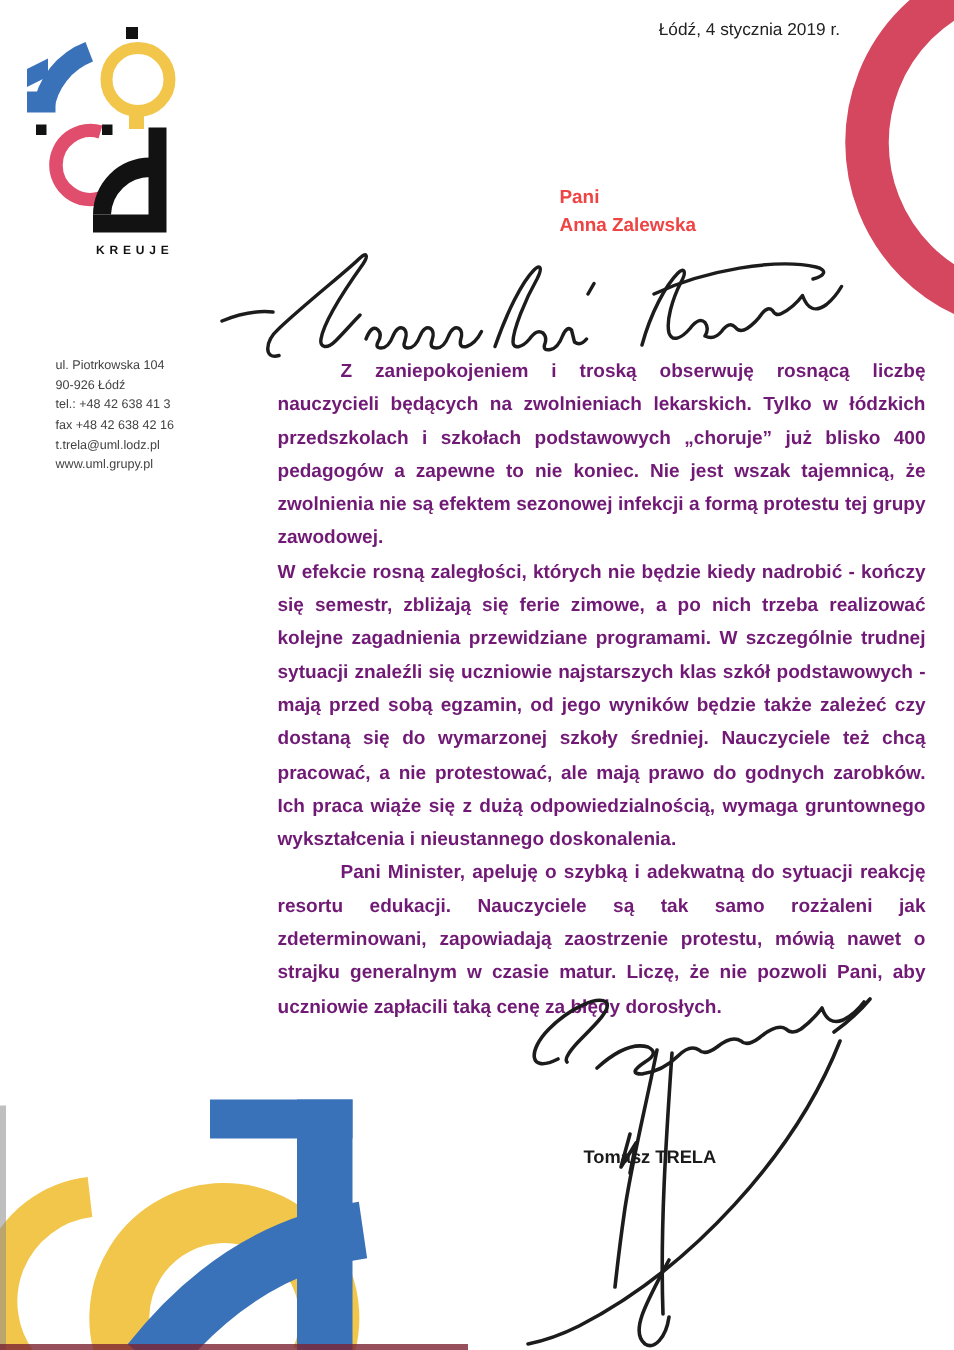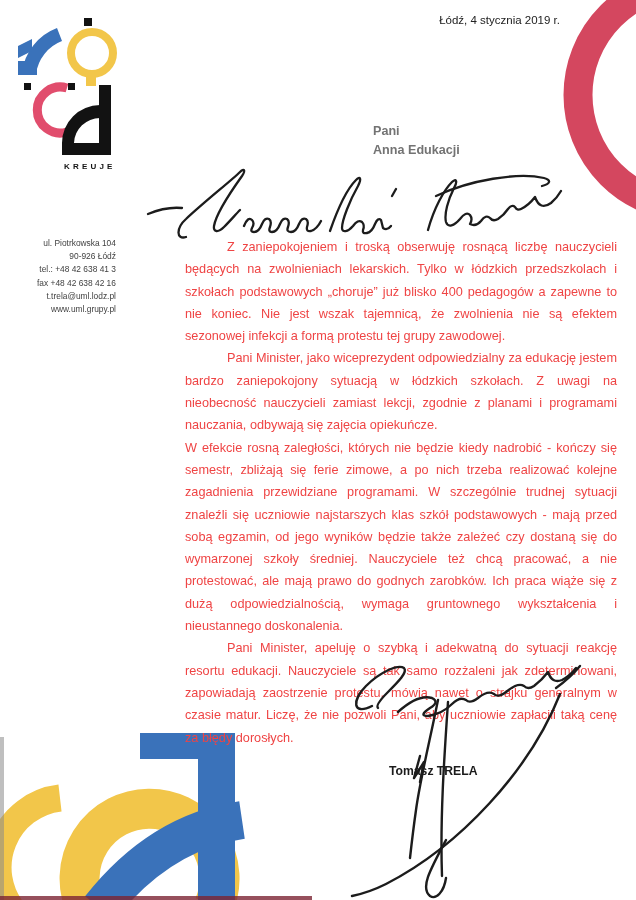--- a/index.html
+++ b/index.html
@@ -2,29 +2,29 @@
 <html><head>
 <meta charset="utf-8">
 <style>
   html,body{margin:0;padding:0;background:#e8e8e8;}
   .page{position:relative;width:636px;height:900px;background:#ffffff;overflow:hidden;
         font-family:"Liberation Sans",sans-serif;color:#262626;}
   .abs{position:absolute;}
   
   .date{top:14px;right:76px;font-size:11.5px;color:#222;z-index:4;}
   
-  .recipient{left:373px;top:122px;font-size:12.6px;font-weight:bold;color:#737373;
+  .recipient{left:373px;top:122px;font-size:12.6px;font-weight:bold;color:#ef4444;
              line-height:19px;z-index:4;}
   
   .sender-title{left:37px;top:212px;font-size:9.5px;font-weight:bold;color:#151515;z-index:4;width:150px;}
   .sender-address{left:37px;top:237px;font-size:8.4px;color:#424242;line-height:13.2px;z-index:4;}
-  .sender-address div{white-space:nowrap;text-align:right;}
+  .sender-address div{white-space:nowrap;}
   
   .body-text{left:185px;top:236px;width:432px;font-size:12.7px;line-height:22.3px;
-             text-align:justify;color:#ef4444;z-index:3;}
+             text-align:justify;color:#701a75;z-index:3;font-weight:bold;}
   .body-text p{margin:0;}
   .body-text p.indent{text-indent:42px;}
   
   .sig-name{left:389px;top:764px;font-size:12.2px;font-weight:bold;color:#1b1b1b;z-index:4;}
   
   .deco{left:0;top:0;z-index:1;}
   .logo{left:0;top:0;z-index:2;}
   .hand{left:0;top:0;z-index:6;}
   svg{display:block;}
   .kreuje-text{font-family:"Liberation Sans",sans-serif;font-weight:bold;font-size:8px;letter-spacing:3.2px;}
@@ -76,35 +76,34 @@
       <path d="M119,95 L131,95 L131,165 L82,165 L82,153 L119,153 Z" fill="#121212"></path>
       <path d="M82,153 A38,38 0 0 1 120,115 L120,128 A26,26 0 0 0 94,153 Z" fill="#121212"></path>
     </g>
     <text x="84" y="179" class="kreuje-text" fill="#121212">KREUJE</text>
   </svg>
 
   <div class="abs date">Łódź, 4 stycznia 2019 r.</div>
 
   <div class="abs recipient">
     <div>Pani</div>
-    <div>Anna Edukacji</div>
+    <div>Anna Zalewska</div>
   </div>
 
   <div class="abs sender-address">
     <div>ul. Piotrkowska 104</div>
     <div>90-926 Łódź</div>
     <div>tel.: +48 42 638 41 3</div>
     <div>fax +48 42 638 42 16</div>
     <div>t.trela@uml.lodz.pl</div>
     <div>www.uml.grupy.pl</div>
   </div>
 
   <div class="abs body-text">
     <p class="indent">Z zaniepokojeniem i troską obserwuję rosnącą liczbę nauczycieli będących na zwolnieniach lekarskich. Tylko w łódzkich przedszkolach i szkołach podstawowych „choruje” już blisko 400 pedagogów a zapewne to nie koniec. Nie jest wszak tajemnicą, że zwolnienia nie są efektem sezonowej infekcji a formą protestu tej grupy zawodowej.</p>
-    <p class="indent">Pani Minister, jako wiceprezydent odpowiedzialny za edukację jestem bardzo zaniepokojony sytuacją w łódzkich szkołach. Z uwagi na nieobecność nauczycieli zamiast lekcji, zgodnie z planami i programami nauczania, odbywają się zajęcia opiekuńcze.</p>
     <p>W efekcie rosną zaległości, których nie będzie kiedy nadrobić - kończy się semestr, zbliżają się ferie zimowe, a po nich trzeba realizować kolejne zagadnienia przewidziane programami. W szczególnie trudnej sytuacji znaleźli się uczniowie najstarszych klas szkół podstawowych - mają przed sobą egzamin, od jego wyników będzie także zależeć czy dostaną się do wymarzonej szkoły średniej. Nauczyciele też chcą pracować, a nie protestować, ale mają prawo do godnych zarobków. Ich praca wiąże się z dużą odpowiedzialnością, wymaga gruntownego wykształcenia i nieustannego doskonalenia.</p>
     <p class="indent">Pani Minister, apeluję o szybką i adekwatną do sytuacji reakcję resortu edukacji. Nauczyciele są tak samo rozżaleni jak zdeterminowani, zapowiadają zaostrzenie protestu, mówią nawet o strajku generalnym w czasie matur. Liczę, że nie pozwoli Pani, aby uczniowie zapłacili taką cenę za błędy dorosłych.</p>
   </div>
 
   <div class="abs sig-name">Tomasz TRELA</div>
 
   <svg class="abs hand" width="636" height="900" viewBox="0 0 636 900" aria-label="Szanowna Pani Minister">
     <g fill="none" stroke-width="2.3" stroke-linecap="round" stroke-linejoin="round" stroke="#1c1c1c">
       <path d="M148,214 C160,209 172,207 182,208"></path>
       <path d="M186,237 C176,240 176,228 186,219 C204,202 232,180 240,172 C244,168 246,170 242,176 C232,190 216,214 214,226 C213,232 218,233 224,227 C230,221 236,214 240,210"></path>

